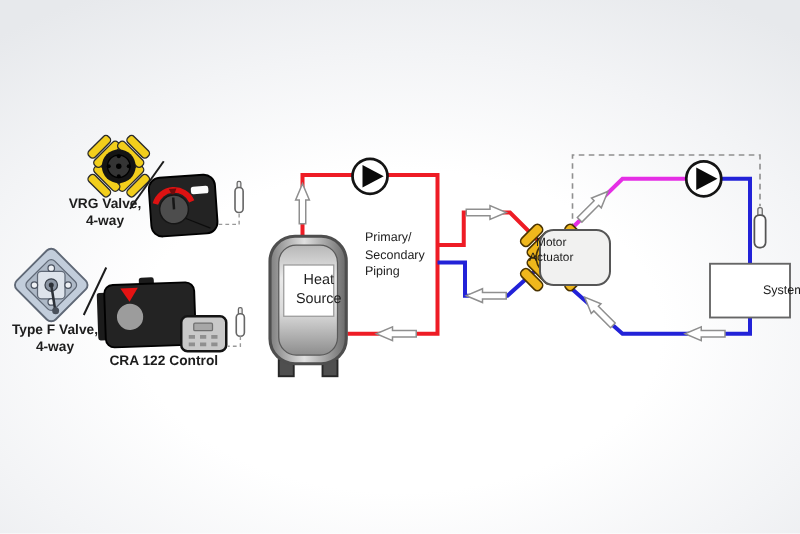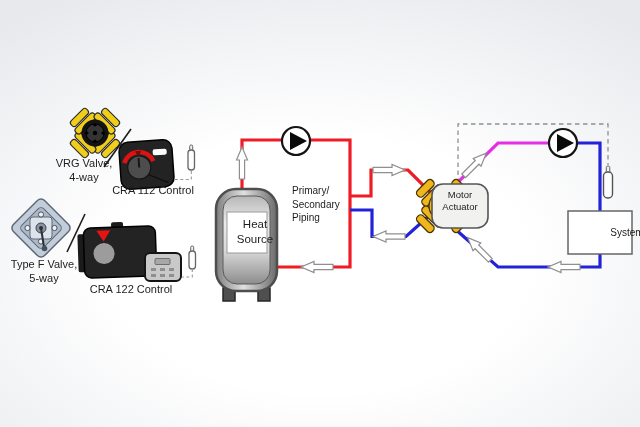--- a/index.html
+++ b/index.html
@@ -3,31 +3,31 @@
 <meta charset="utf-8">
 <style>
   html,body{margin:0;padding:0;}
   .stage{
     position:relative;width:640px;height:427px;overflow:hidden;
     background:radial-gradient(ellipse 78% 72% at 50% 62%, #ffffff 0%, #ffffff 42%, #f3f4f6 72%, #e7e9ec 100%);
     font-family:"Liberation Sans",sans-serif;color:#1d1d1d;
   }
   .stage svg{position:absolute;left:0;top:0;}
   .lbl{position:absolute;white-space:pre-line;color:#1d1d1d;}
-  .b{font-weight:400;}
+  .b{font-weight:700;}
   .c{text-align:center;}
   .r{text-align:right;}
   .vrg-label{left:42px;top:157px;width:84px;font-size:11px;line-height:13.5px;}
   .cra112-label{left:106px;top:184px;width:94px;font-size:11px;line-height:13px;}
   .typef-label{left:2px;top:258px;width:84px;font-size:11px;line-height:13.5px;}
   .cra122-label{left:84px;top:283px;width:94px;font-size:11px;line-height:13px;}
   .heat-label{left:227px;top:217px;width:56px;font-size:11.5px;line-height:15px;}
   .piping-label{left:292px;top:184px;width:62px;font-size:10px;line-height:13.5px;}
   .esbe-label{left:376px;top:136px;width:76px;font-size:9.5px;line-height:12.5px;}
-  .motor-label{left:431px;top:189px;width:58px;font-size:9.5px;line-height:12px;}
+  .motor-label{left:412px;top:189px;width:58px;font-size:9.5px;line-height:12px;}
   .cractrl-label{left:418px;top:239px;width:62px;font-size:10px;line-height:13px;}
   .temp-label{left:527px;top:175px;width:70px;font-size:9.5px;line-height:12.5px;}
   .system-label{left:576px;top:226px;width:64px;font-size:10px;line-height:14px;margin-left:19px;}
 </style>
 </head>
 <body>
 
 <div class="stage">
   <svg width="640" height="427" viewBox="0 0 640 427">
     <defs>
@@ -213,23 +213,22 @@
     </g>
     <g>
       <rect x="190.7" y="246" width="3" height="6" rx="1.3" fill="#eeeeee" stroke="#666666" stroke-width="1"></rect>
       <rect x="189" y="251" width="6.5" height="18" rx="3" fill="#fdfdfd" stroke="#666666" stroke-width="1.3"></rect>
       <path d="M192.3,269 V277 H182" fill="none" stroke="#999999" stroke-width="1.1" stroke-dasharray="3 2.5"></path>
     </g>
   </svg>
 
   <div class="lbl vrg-label b c">VRG Valve,
 4-way</div>
-  <div class="lbl cra112-label b c">CRA 112 Control</div>
   <div class="lbl typef-label b c">Type F Valve,
-5-way</div>
+4-way</div>
   <div class="lbl cra122-label b c">CRA 122 Control</div>
   <div class="lbl heat-label c">Heat
 Source</div>
   <div class="lbl piping-label">Primary/
 Secondary
 Piping</div>
   <div class="lbl motor-label c">Motor
 Actuator</div>
   <div class="lbl system-label c">System</div>
 </div>

